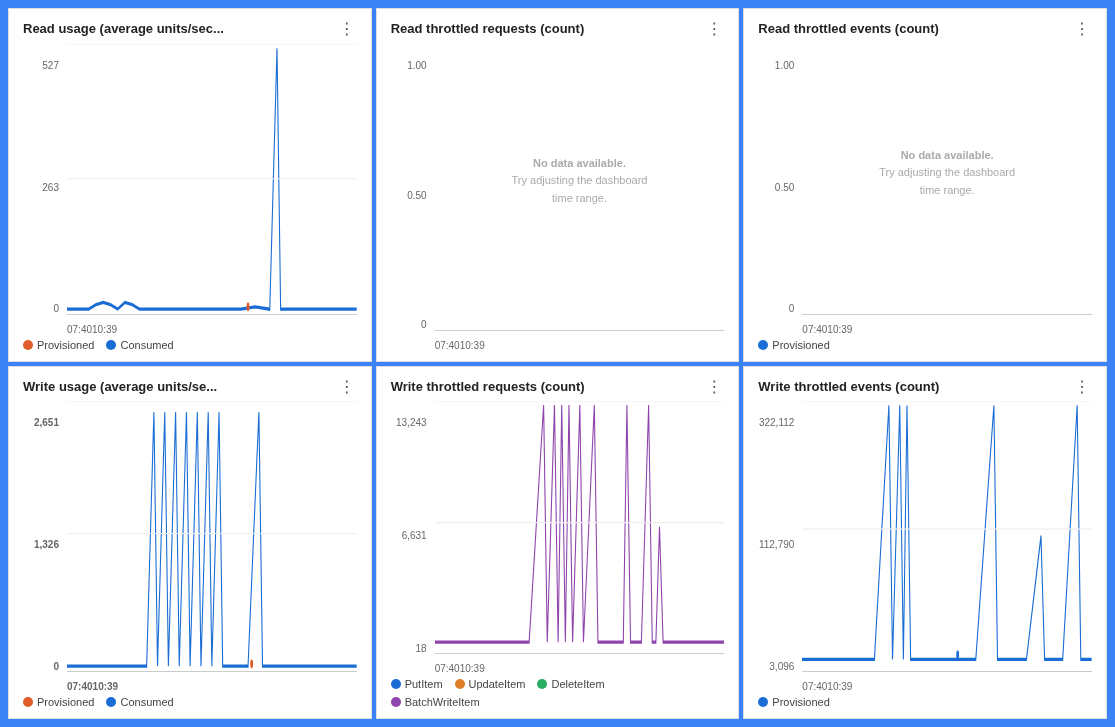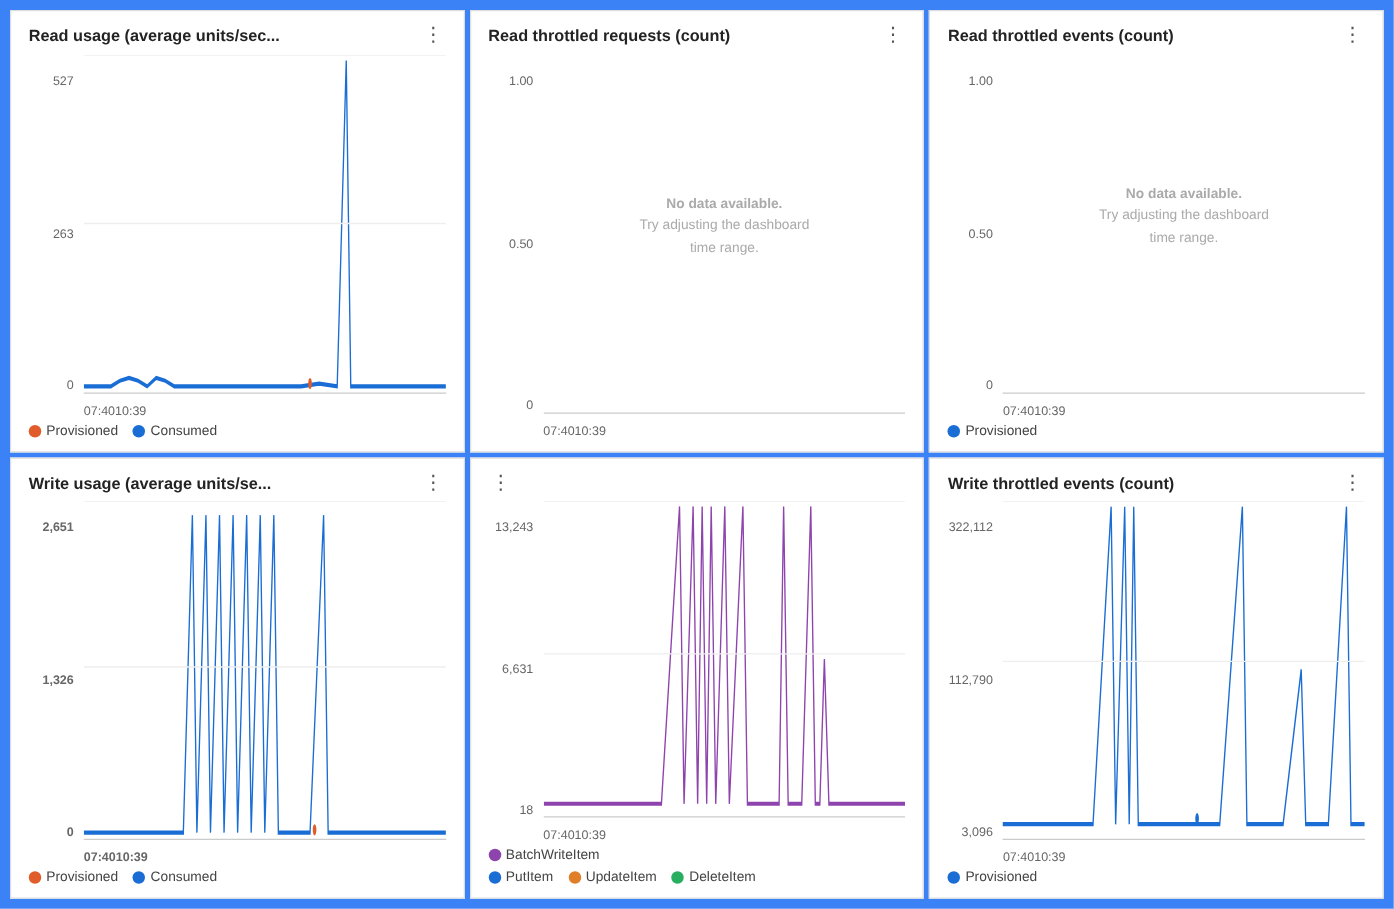--- a/index.html
+++ b/index.html
@@ -234,59 +234,60 @@
           <span>Provisioned</span>
         </div>
         <div class="legend-item">
           <div class="legend-dot" style="background-color: rgb(26, 109, 212);"></div>
           <span>Consumed</span>
         </div>
       </div>
     </div>
     <div class="card">
       <div class="card-header">
+        <div class="card-title">Write throttled requests (count)</div>
         <div class="card-menu">⋮</div>
       </div>
       <div class="chart-area" style="position: relative; flex: 1 1 0%;">
         <div class="y-labels">
           <span>13,243</span>
           <span>6,631</span>
           <span>18</span>
         </div>
         <div class="chart-plot"><svg preserveAspectRatio="none" viewBox="0 0 400 120" style="width: 100%; height: 100%;">
             <path d="M0,115 L40,115 L60,115 L90,115 L130,115 L150,2 L155,115 L165,2 L170,115 L175,2 L180,115 L185,2 L190,115 L200,2 L205,115 L220,2 L225,115 L235,115 L260,115 L265,2 L270,115 L275,115 L285,115 L295,2 L300,115 L305,115 L310,60 L315,115 L330,115 L360,115 L400,115" fill="none" stroke="#8e44ad" stroke-width="1.5"></path>
             <line x1="0" y1="0" x2="400" y2="0" stroke="#eee" stroke-width="0.5"></line>
             <line x1="0" y1="58" x2="400" y2="58" stroke="#eee" stroke-width="0.5"></line>
           </svg></div>
         <div class="x-labels">
           <span>07:40</span>
           <span>10:39</span>
         </div>
       </div>
       <div class="legend">
-        <div style="display: flex; gap: 12px; width: 100%;">
-          <div class="legend-item">
-            <div class="legend-dot" style="background-color: rgb(142, 68, 173);"></div>
-            <span>BatchWriteItem</span>
-          </div>
-        </div>
         <div style="display: flex; gap: 12px; width: 100%;">
           <div class="legend-item">
             <div class="legend-dot" style="background-color: rgb(26, 109, 212);"></div>
             <span>PutItem</span>
           </div>
           <div class="legend-item">
             <div class="legend-dot" style="background-color: rgb(224, 127, 42);"></div>
             <span>UpdateItem</span>
           </div>
           <div class="legend-item">
             <div class="legend-dot" style="background-color: rgb(39, 174, 96);"></div>
             <span>DeleteItem</span>
           </div>
         </div>
+        <div style="display: flex; gap: 12px; width: 100%;">
+          <div class="legend-item">
+            <div class="legend-dot" style="background-color: rgb(142, 68, 173);"></div>
+            <span>BatchWriteItem</span>
+          </div>
+        </div>
       </div>
     </div>
     <div class="card">
       <div class="card-header">
         <div class="card-title">Write throttled events (count)</div>
         <div class="card-menu">⋮</div>
       </div>
       <div class="chart-area" style="position: relative; flex: 1 1 0%;">
         <div class="y-labels">
           <span>322,112</span>

